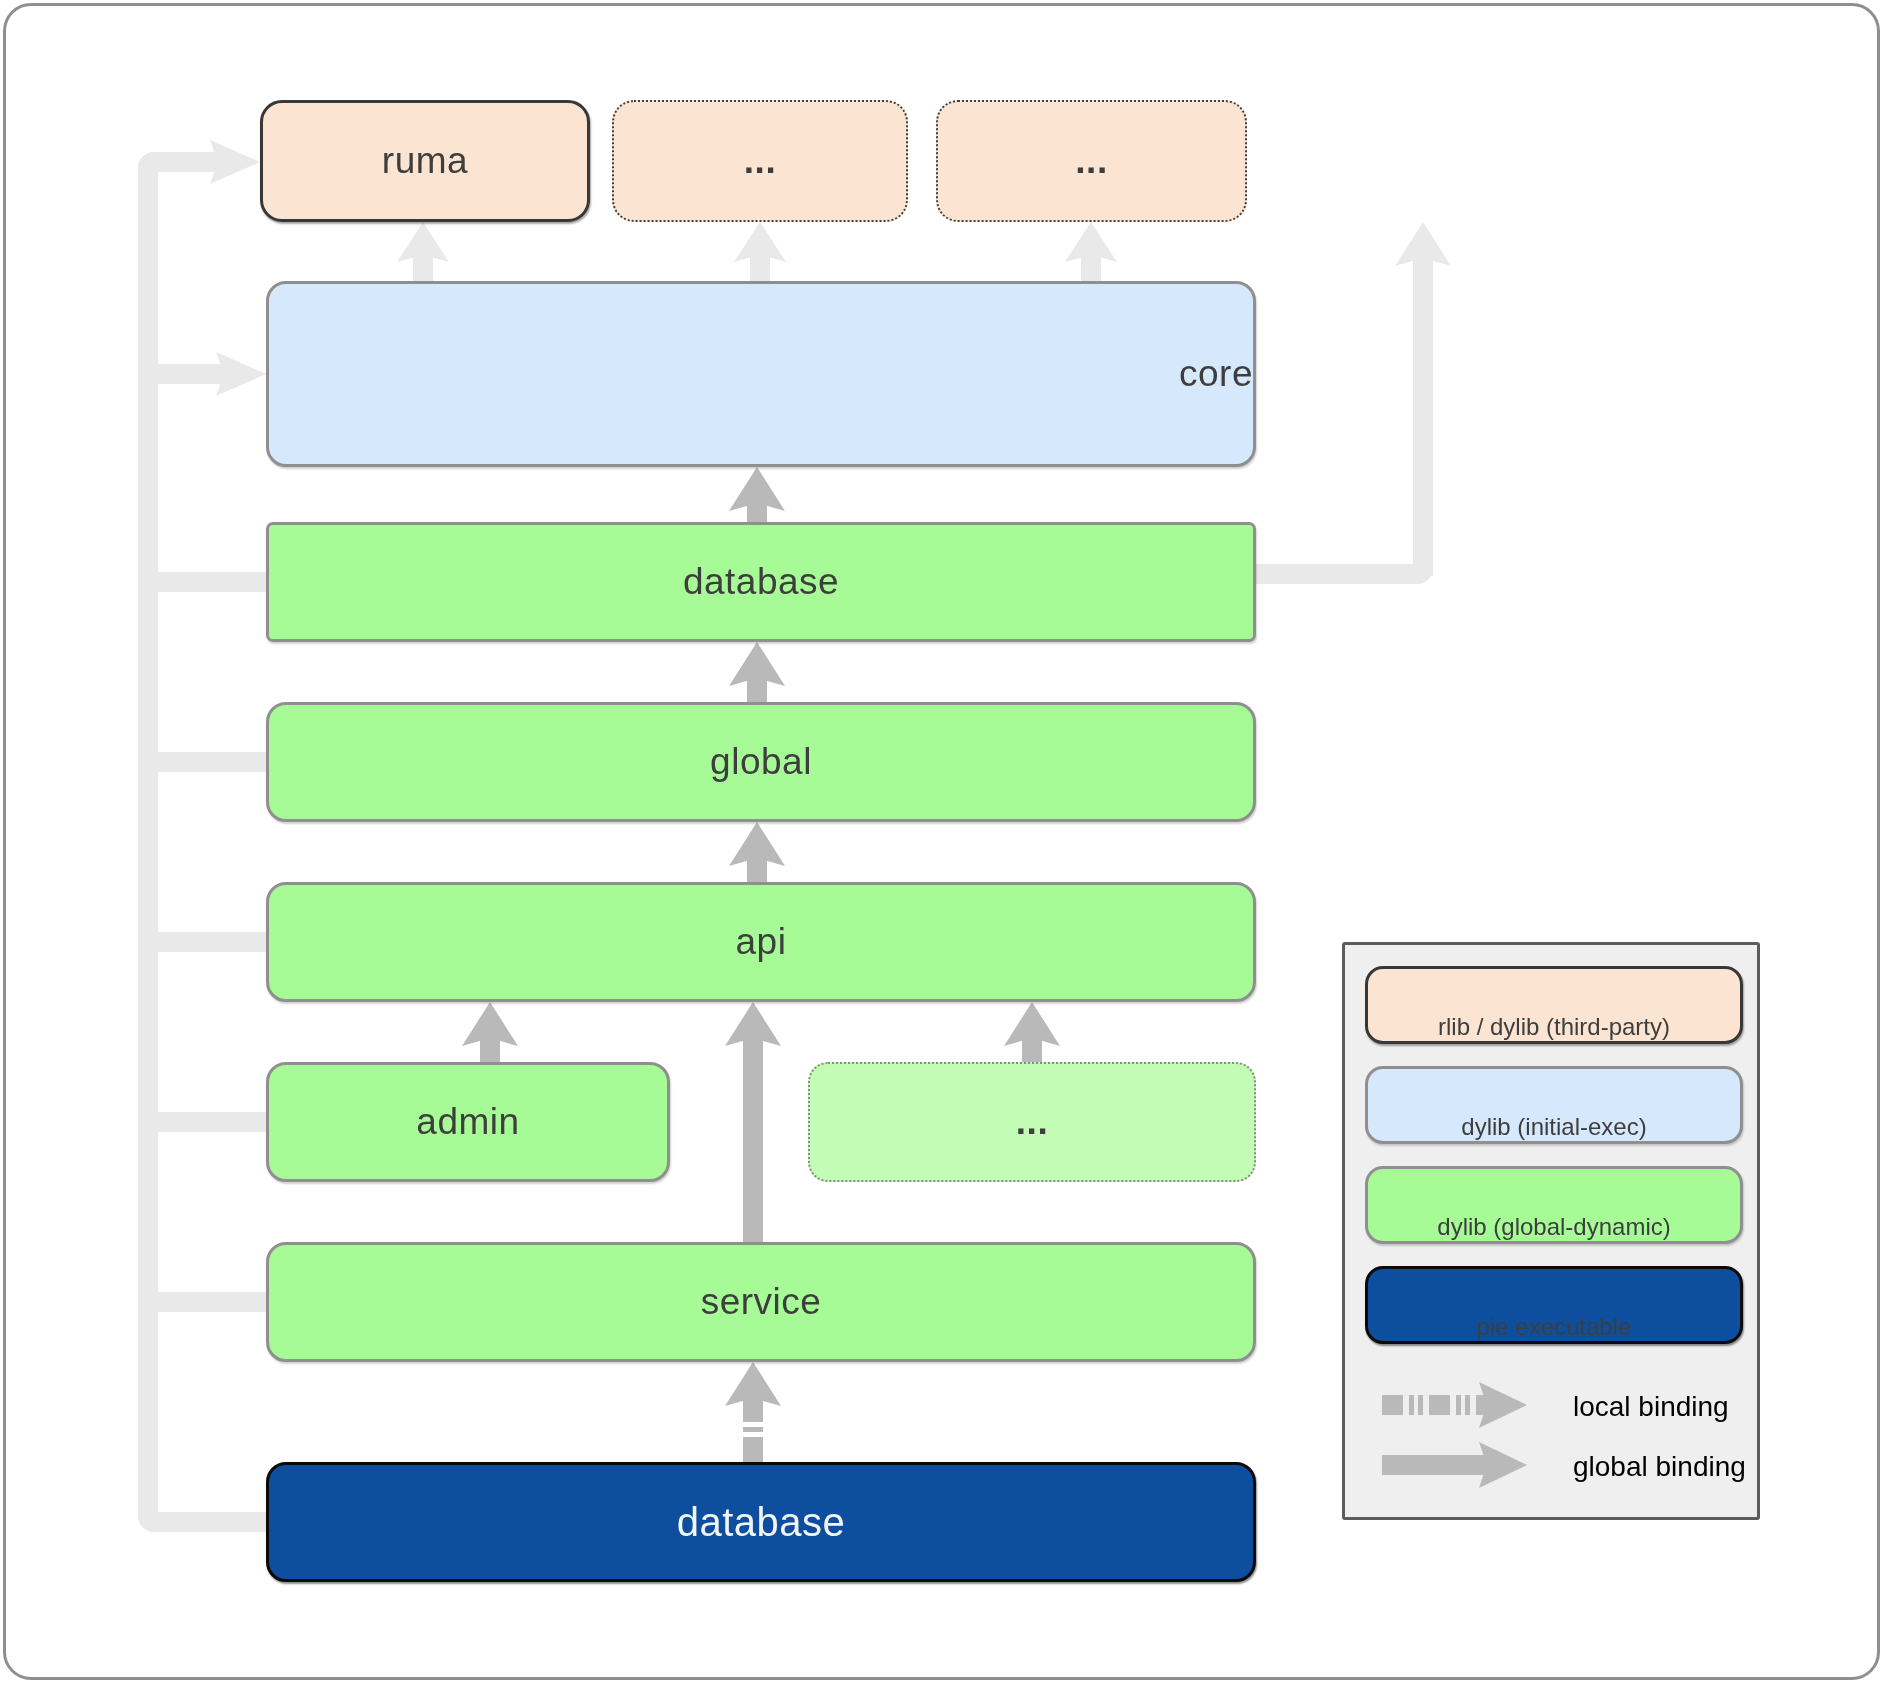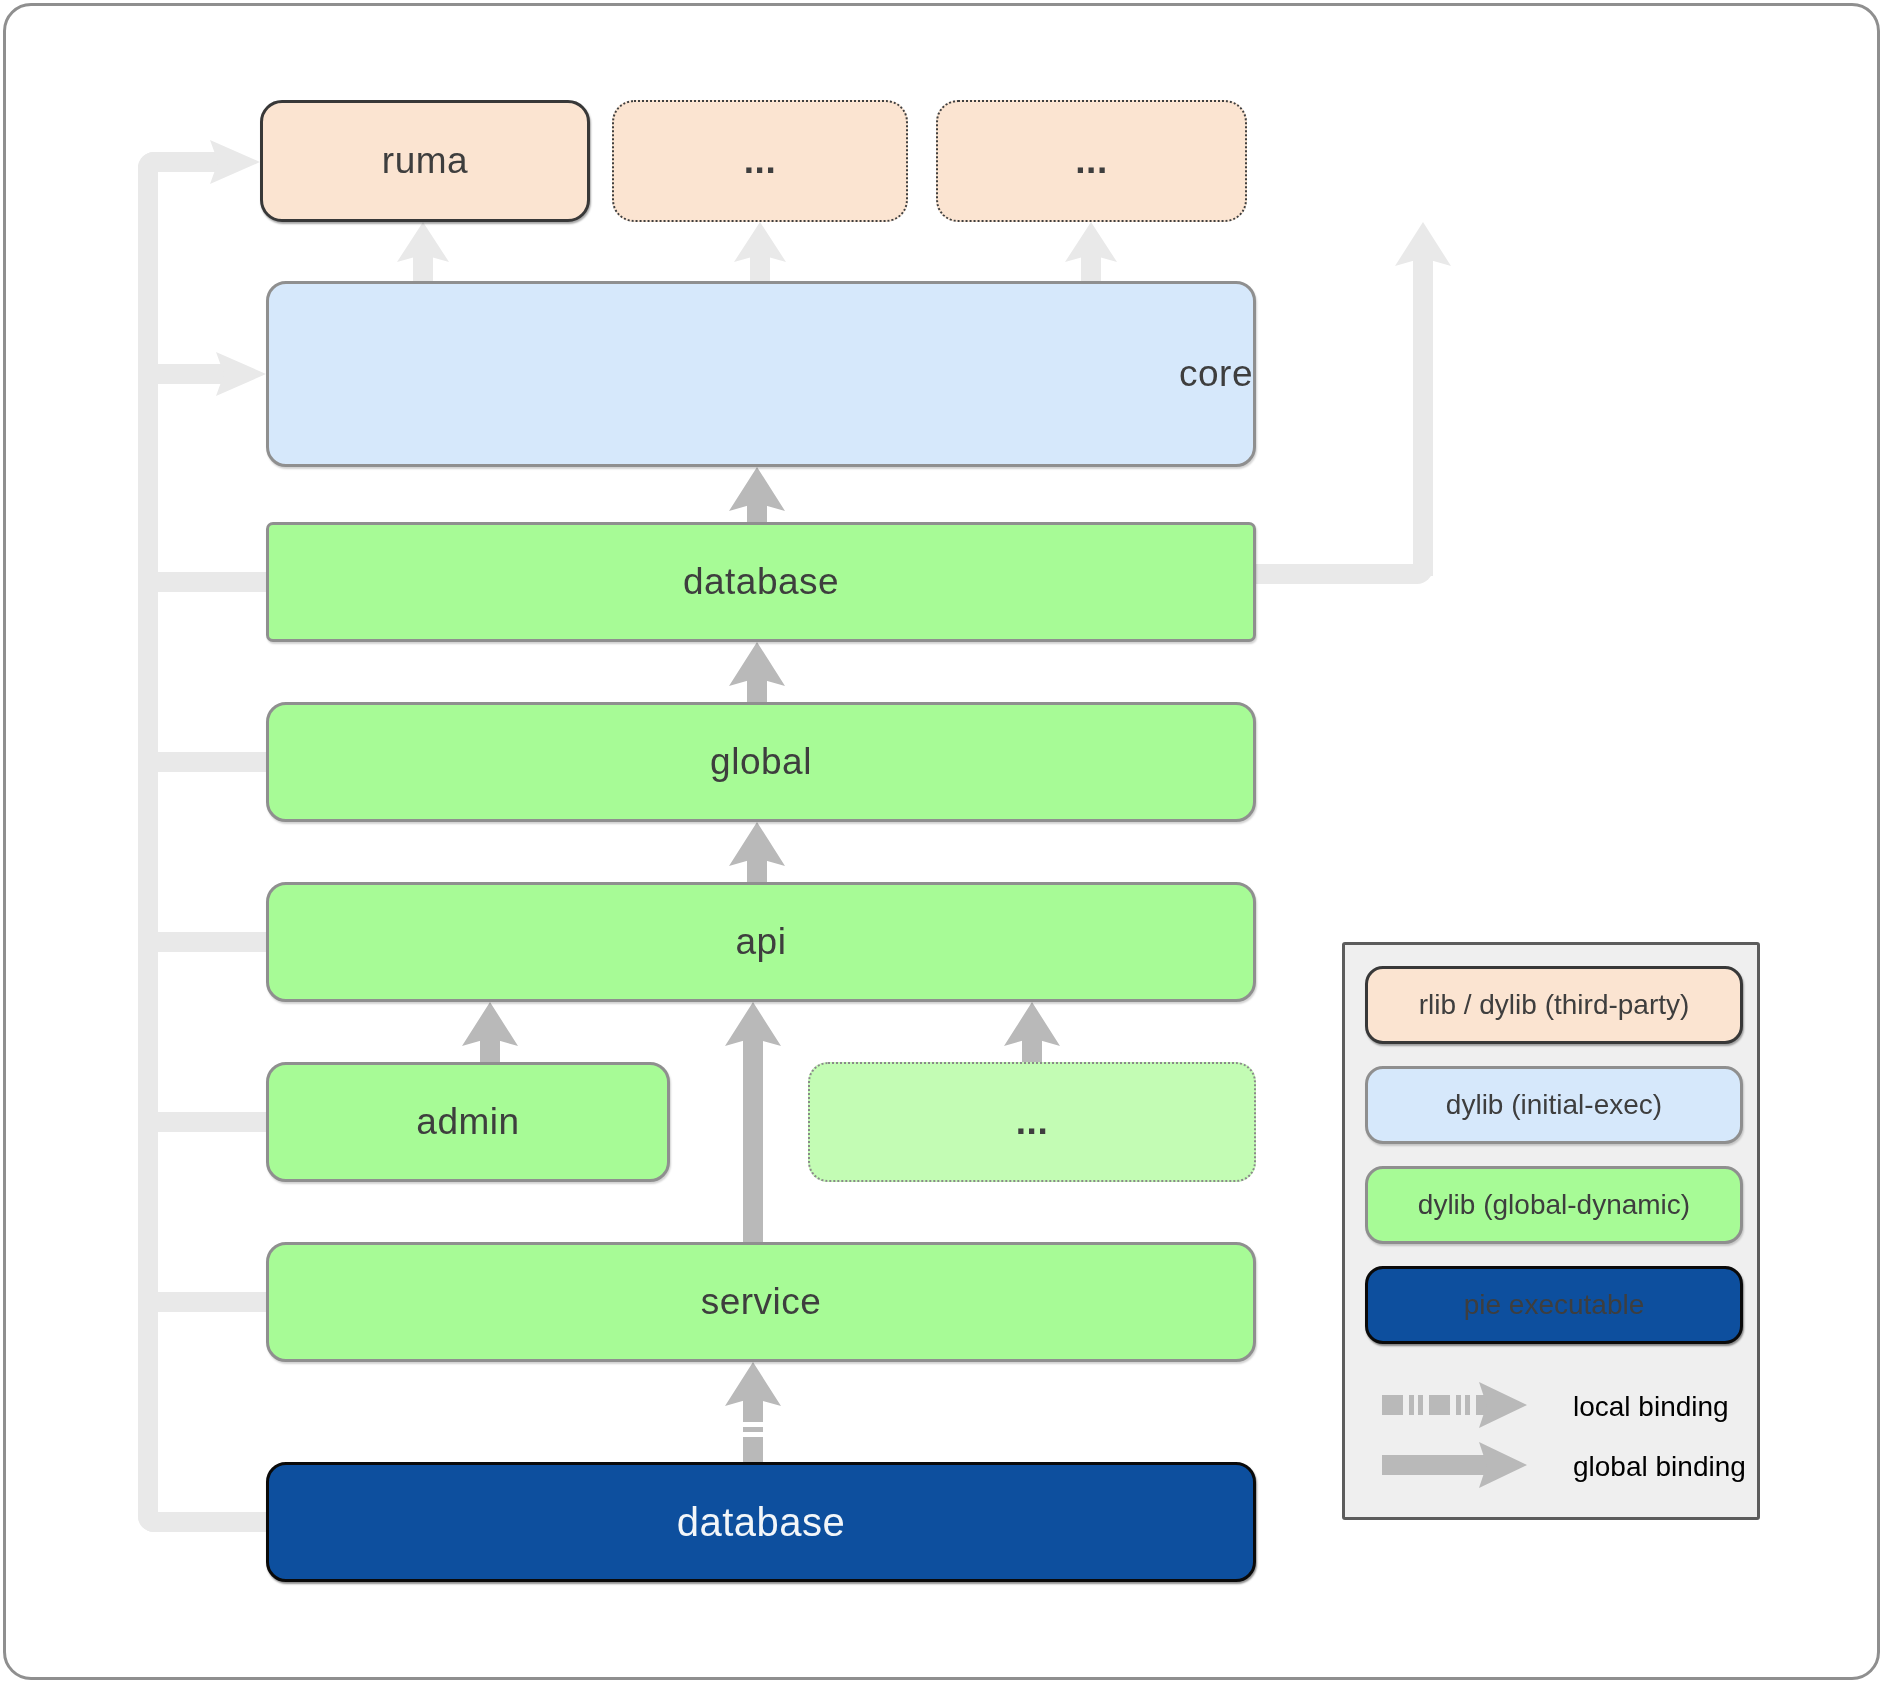--- a/index.html
+++ b/index.html
@@ -46,22 +46,22 @@
   .bar-h{position:absolute;height:20px;background:#e9e9e9;}
   .bar-v{position:absolute;width:20px;background:#e9e9e9;}
   .gapline{position:absolute;width:20px;height:5px;background:#ffffff;}
   
   #legend{
     position:absolute;left:1342px;top:942px;width:418px;height:578px;
     box-sizing:border-box;background:#efefef;border:3px solid #5c5c5c;border-radius:3px;
   }
   .lg-item{
     position:absolute;left:20px;width:378px;height:78px;border-radius:18px;
-    display:flex;align-items:center;justify-content:center;
-    box-sizing:border-box;font-size:28px;color:#3e3e3e;
+    display:flex;align-items:flex-end;justify-content:center;
+    box-sizing:border-box;font-size:24px;color:#3e3e3e;
   }
   .lg-arrow-row{position:absolute;height:46px;}
   .lg-shaft{position:absolute;top:13px;height:20px;background:#b9b9b9;}
   .lg-head{
     position:absolute;top:0;width:48px;height:46px;background:#b9b9b9;
     clip-path:polygon(100% 50%,0 0,16% 50%,0 100%);
   }
   .lg-label{position:absolute;font-size:28px;color:#000000;white-space:nowrap;}
 </style>
 </head>

